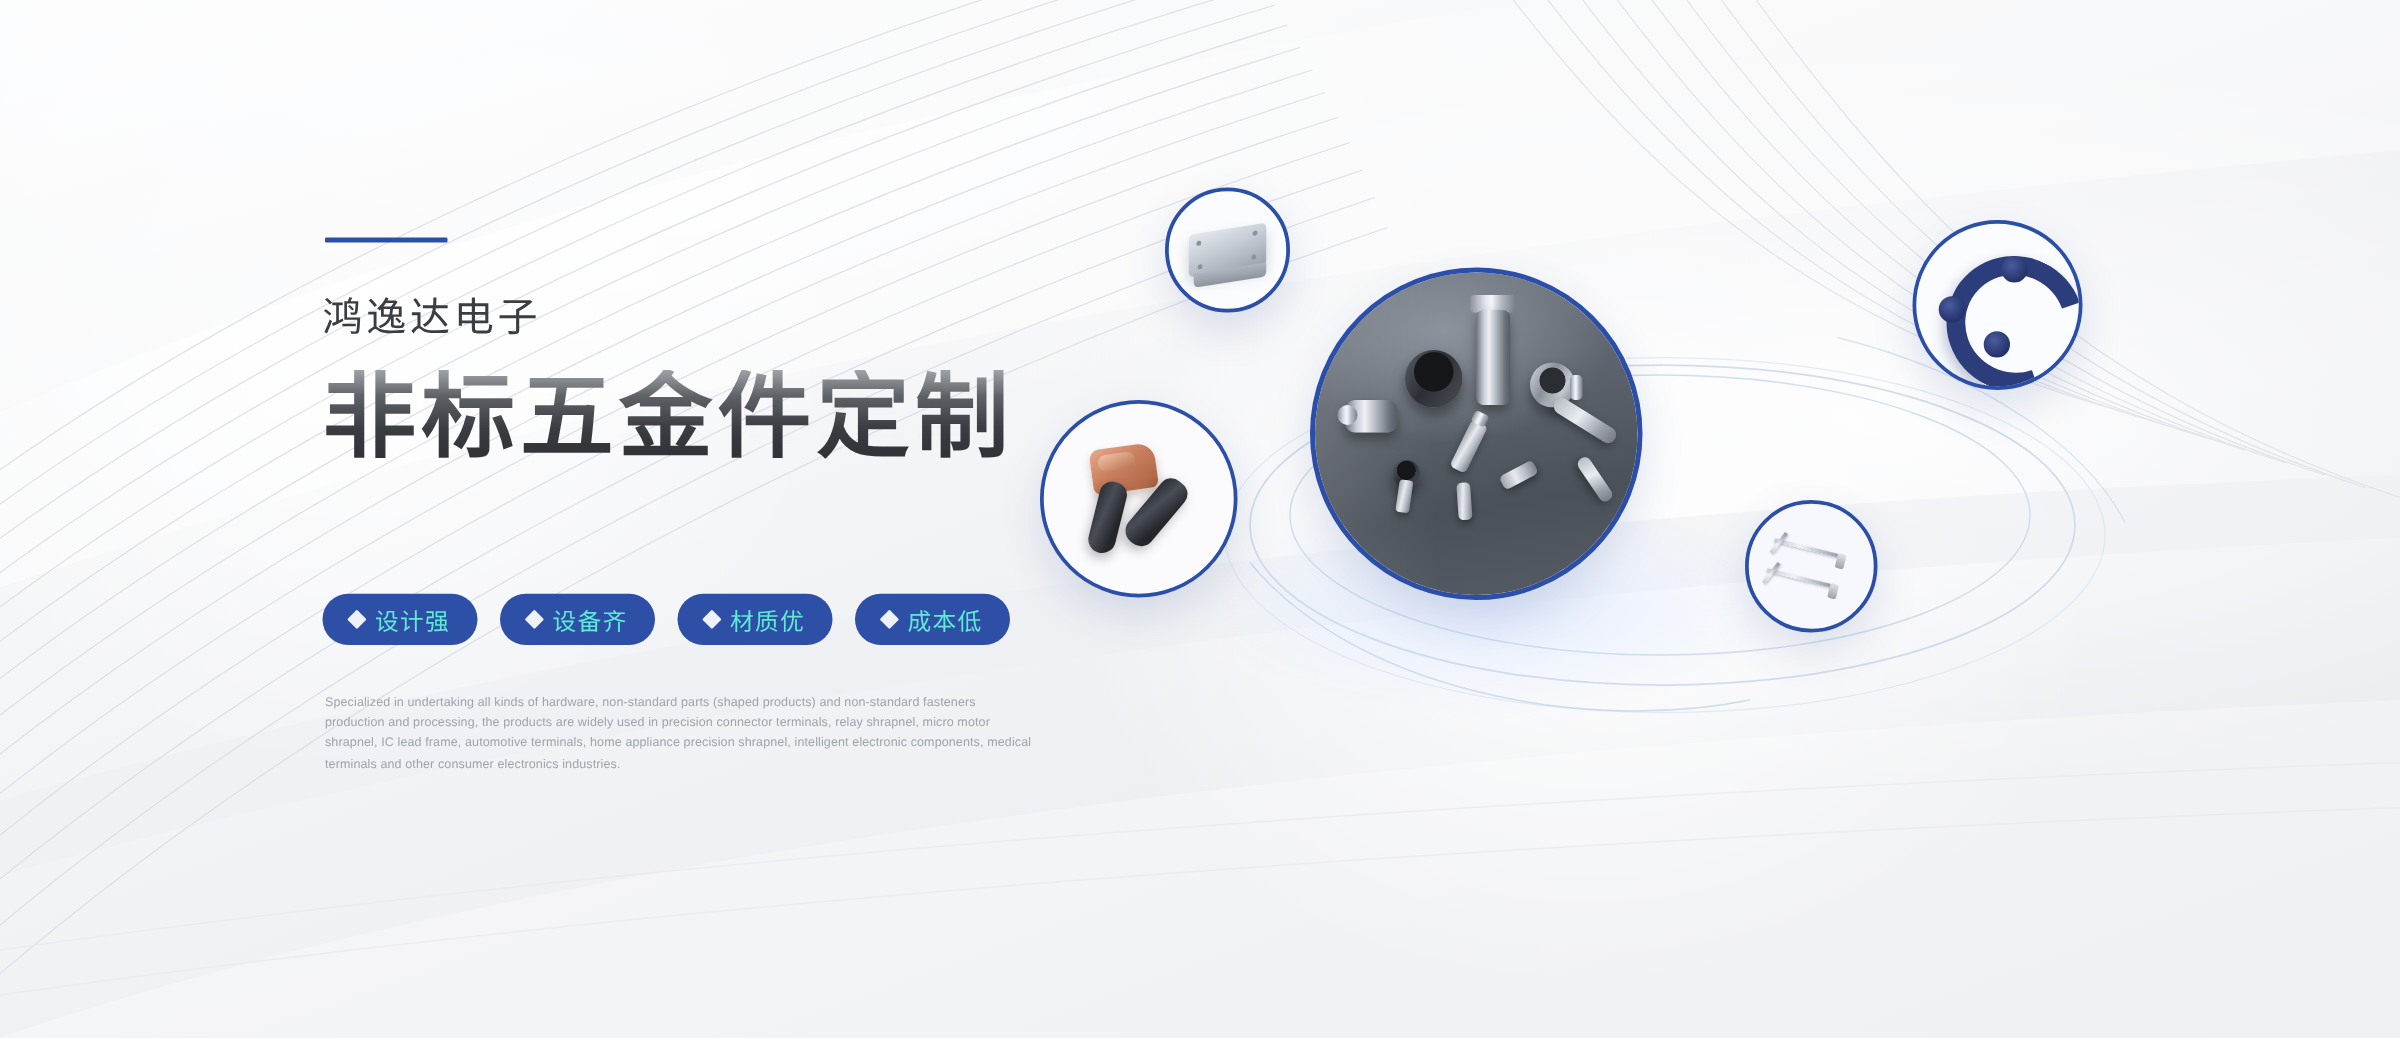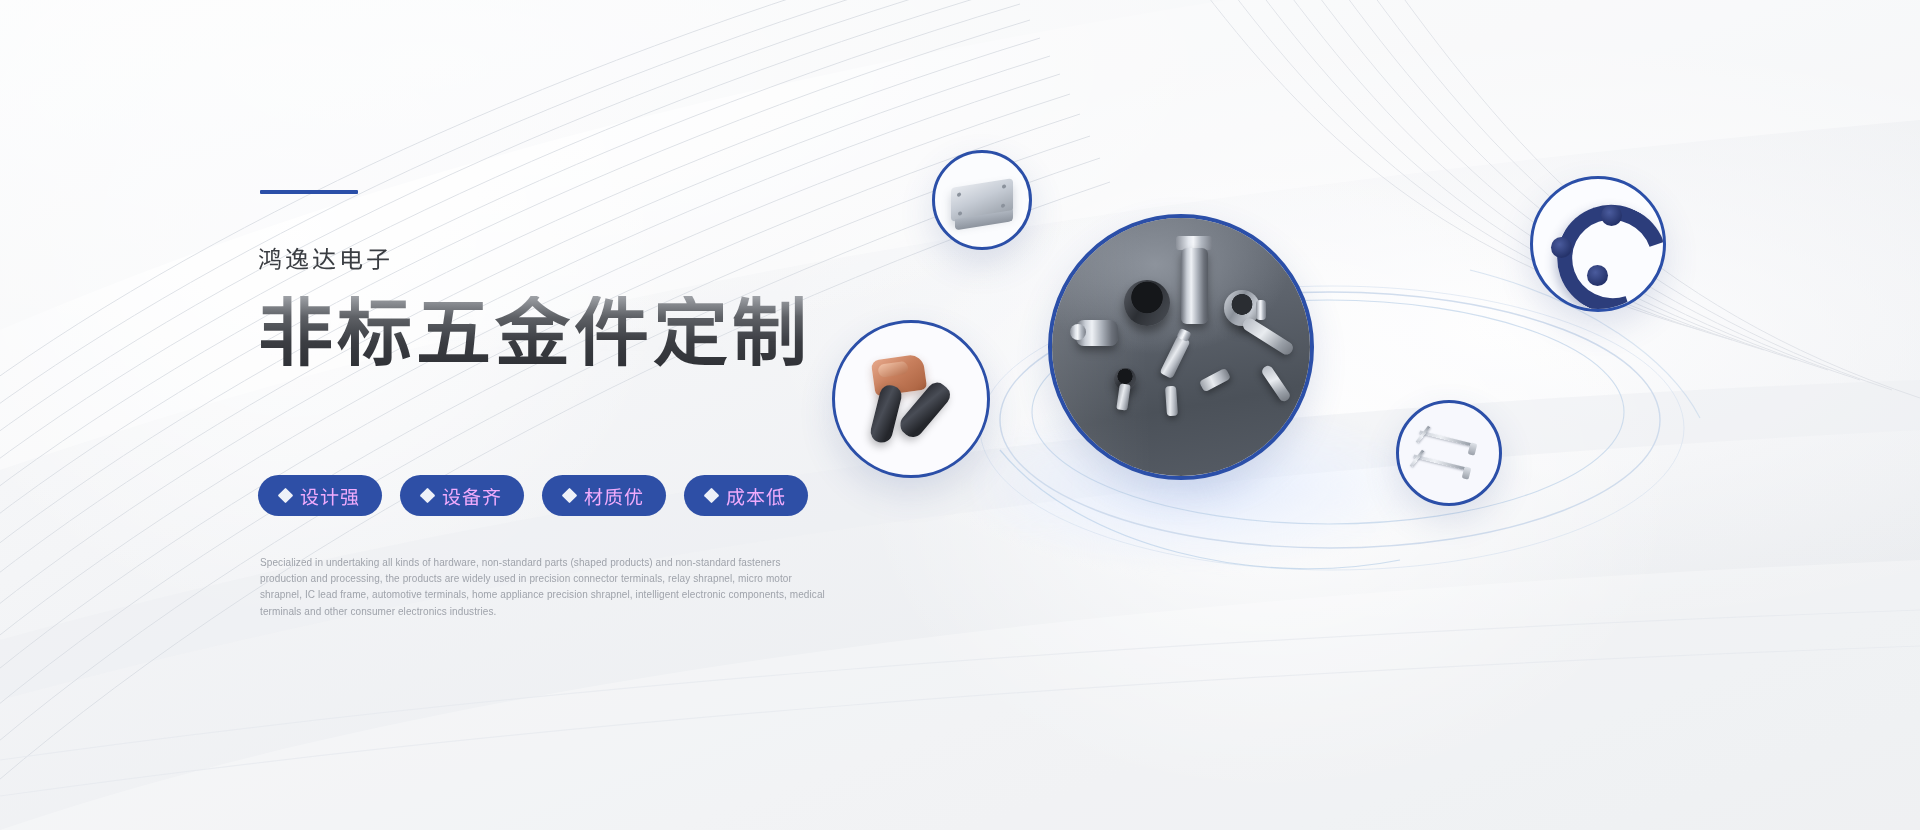--- a/index.html
+++ b/index.html
@@ -34,23 +34,22 @@
   
   .content{position:absolute;left:258px;top:0;width:700px;height:830px;}
 
   .accent-rule{
     position:absolute;left:2px;top:190px;width:98px;height:4px;
     background:#2b4fa8;border-radius:1px;
   }
 
   .subtitle{
     position:absolute;left:0;top:228px;
-    font-size:24px;letter-spacing:3px;color:#3a3d42;font-weight:400;
+    font-size:32px;letter-spacing:3px;color:#3a3d42;font-weight:400;
     white-space:nowrap;
-    margin-top:12px;
   }
 
   .headline-wrap{position:absolute;left:0;top:296px;width:700px;height:130px;}
   .headline{
     font-size:75px;font-weight:bold;letter-spacing:4px;white-space:nowrap;
     line-height:1;
     background:linear-gradient(180deg,#9fa2a7 0%,#5e6166 28%,#3a3c41 62%,#2e3035 100%);
     -webkit-background-clip:text;background-clip:text;
     color:transparent;-webkit-text-fill-color:transparent;
   }
@@ -63,21 +62,21 @@
     color:transparent;-webkit-text-fill-color:transparent;
     -webkit-mask-image:linear-gradient(to bottom,rgba(0,0,0,.55) 0%,rgba(0,0,0,.12) 45%,rgba(0,0,0,0) 78%);
     mask-image:linear-gradient(to bottom,rgba(0,0,0,.55) 0%,rgba(0,0,0,.12) 45%,rgba(0,0,0,0) 78%);
     pointer-events:none;
   }
 
   .badges{position:absolute;left:0;top:475px;display:flex;gap:18px;}
   .badge{
     display:flex;align-items:center;justify-content:center;gap:9px;
     height:41px;padding:0 22px;border-radius:21px;
-    background:#2e4fa6;color:#f0abfc;font-size:19px;letter-spacing:1px;
+    background:#2e4fa6;color:#5eead4;font-size:19px;letter-spacing:1px;
     white-space:nowrap;box-sizing:border-box;
   }
   .badge .dia{
     width:11px;height:11px;background:#eef1f8;
     transform:rotate(45deg);border-radius:1px;flex:none;
   }
 
   .desc{
     position:absolute;left:2px;top:555px;width:570px;
     font-size:10px;line-height:1.62;color:#9fa3ab;letter-spacing:.1px;

